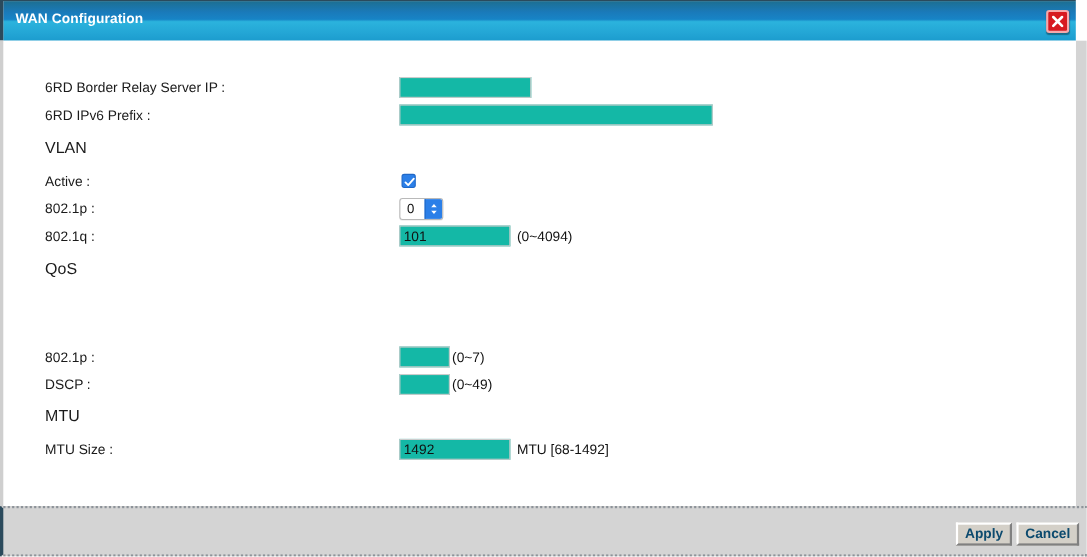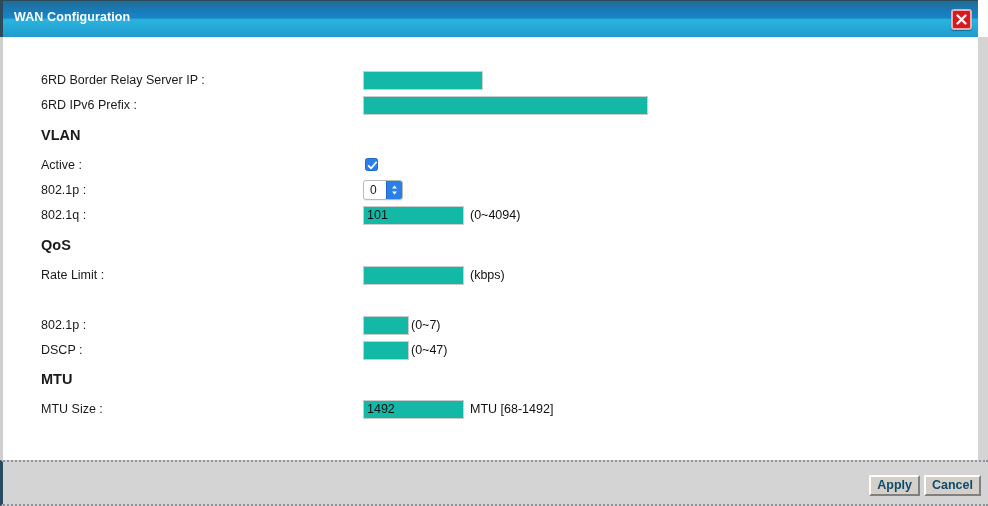--- a/index.html
+++ b/index.html
@@ -96,21 +96,21 @@
     left: 38px;
     top: 3px;
     font-size: 12.5px;
     color: #1a1a1a;
     white-space: nowrap;
   }
   .section-title {
     position: absolute;
     left: 38px;
     font-size: 14.5px;
-    font-weight: bold;
+    font-weight: normal;
     color: #1a1a1a;
     white-space: nowrap;
   }
   .field {
     position: absolute;
   }
   input.txt {
     height: 19px;
     border: 1px solid #cccccc;
     background: #14b8a6;
@@ -283,43 +283,36 @@
     <div class="row" style="top:168px;">
       <div class="label">802.1q :</div>
       <div class="field" style="left:360px; top:0px;">
         <input class="txt" style="width: 101px;" value="101">
       </div>
       <div class="hint" style="left:467px; top:3px;">(0~4094)</div>
     </div>
 
     <div class="section-title" style="top:200px;">QoS</div>
 
-    <div class="row" style="top:228px;">
-      <div class="label">Rate Limit :</div>
-      <div class="field" style="left:360px; top:0px;">
-        <input class="txt" style="width: 101px;" value="">
-      </div>
-      <div class="hint" style="left:467px; top:3px;">(kbps)</div>
-    </div>
 
 
     <div class="row" style="top:278px;">
       <div class="label">802.1p :</div>
       <div class="field" style="left:360px; top:0px;">
         <input class="txt" style="width: 46px;" value="">
       </div>
       <div class="hint" style="left:408px; top:3px;">(0~7)</div>
     </div>
 
     <div class="row" style="top:303px;">
       <div class="label">DSCP :</div>
       <div class="field" style="left:360px; top:0px;">
         <input class="txt" style="width: 46px;" value="">
       </div>
-      <div class="hint" style="left:408px; top:3px;">(0~47)</div>
+      <div class="hint" style="left:408px; top:3px;">(0~49)</div>
     </div>
 
     <div class="section-title" style="top:334px;">MTU</div>
 
     <div class="row" style="top:362px;">
       <div class="label">MTU Size :</div>
       <div class="field" style="left:360px; top:0px;">
         <input class="txt" style="width: 101px;" value="1492">
       </div>
       <div class="hint" style="left:467px; top:3px;">MTU [68-1492]</div>

